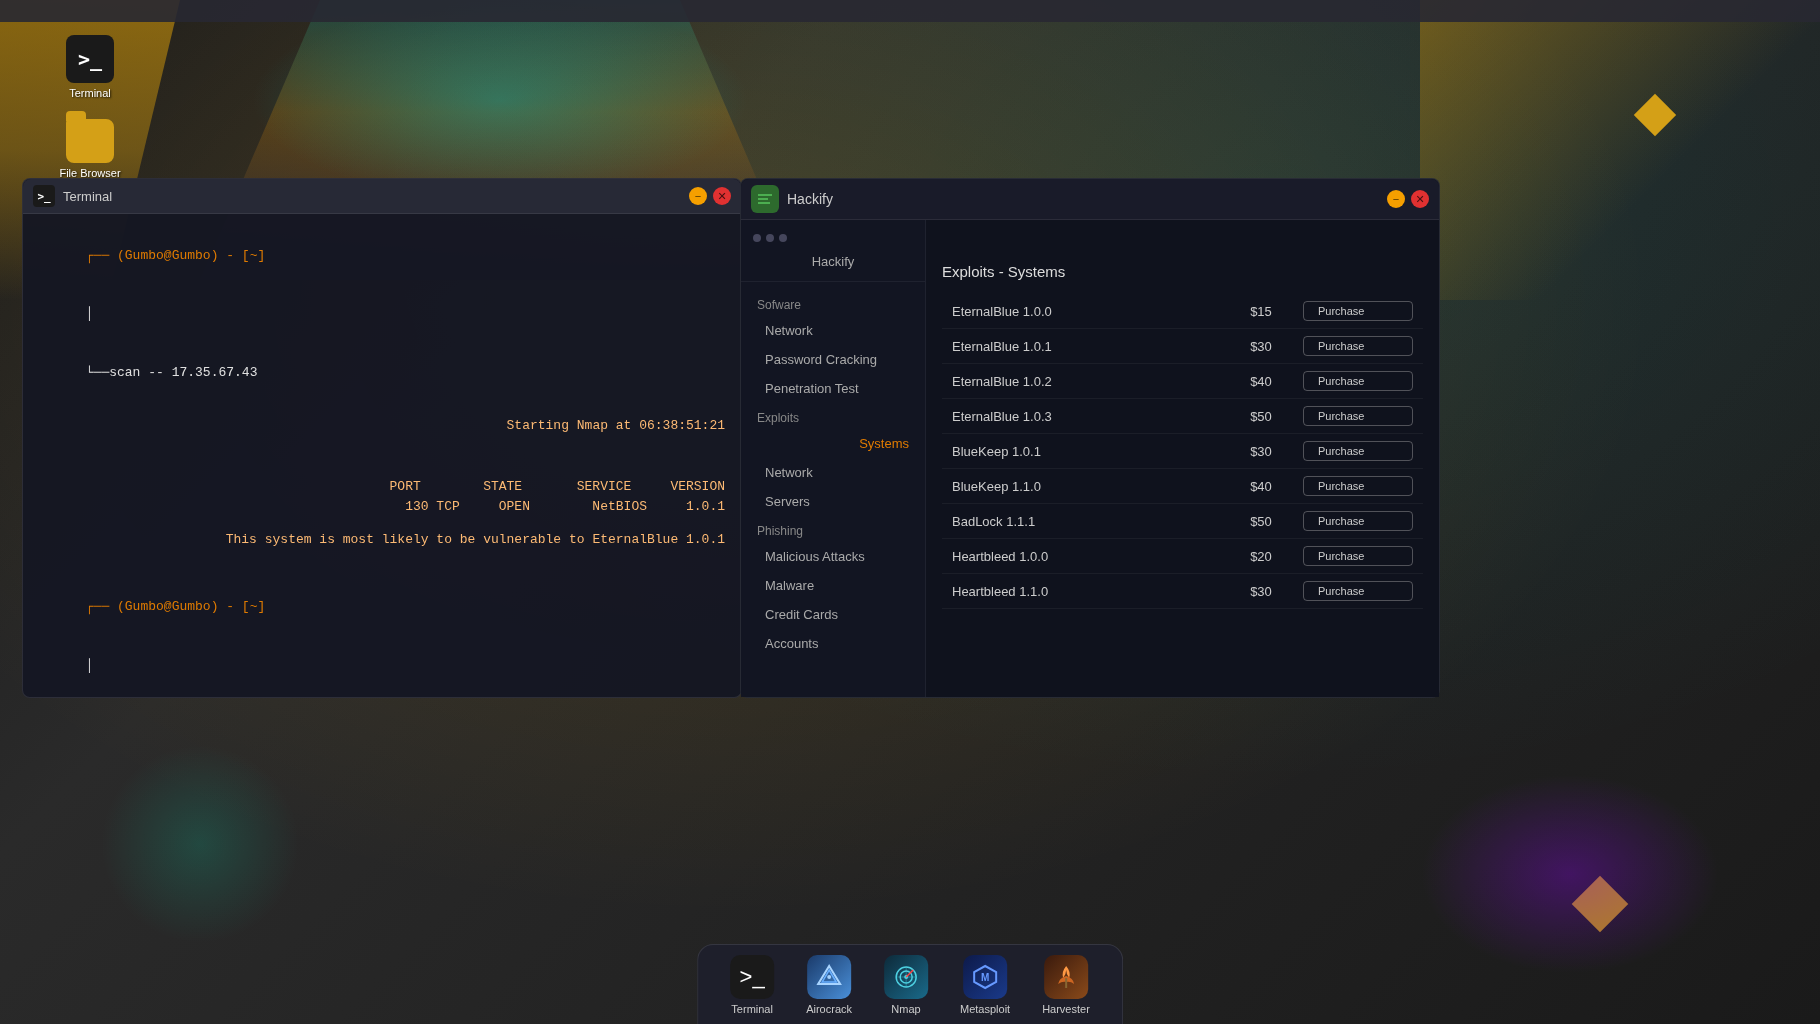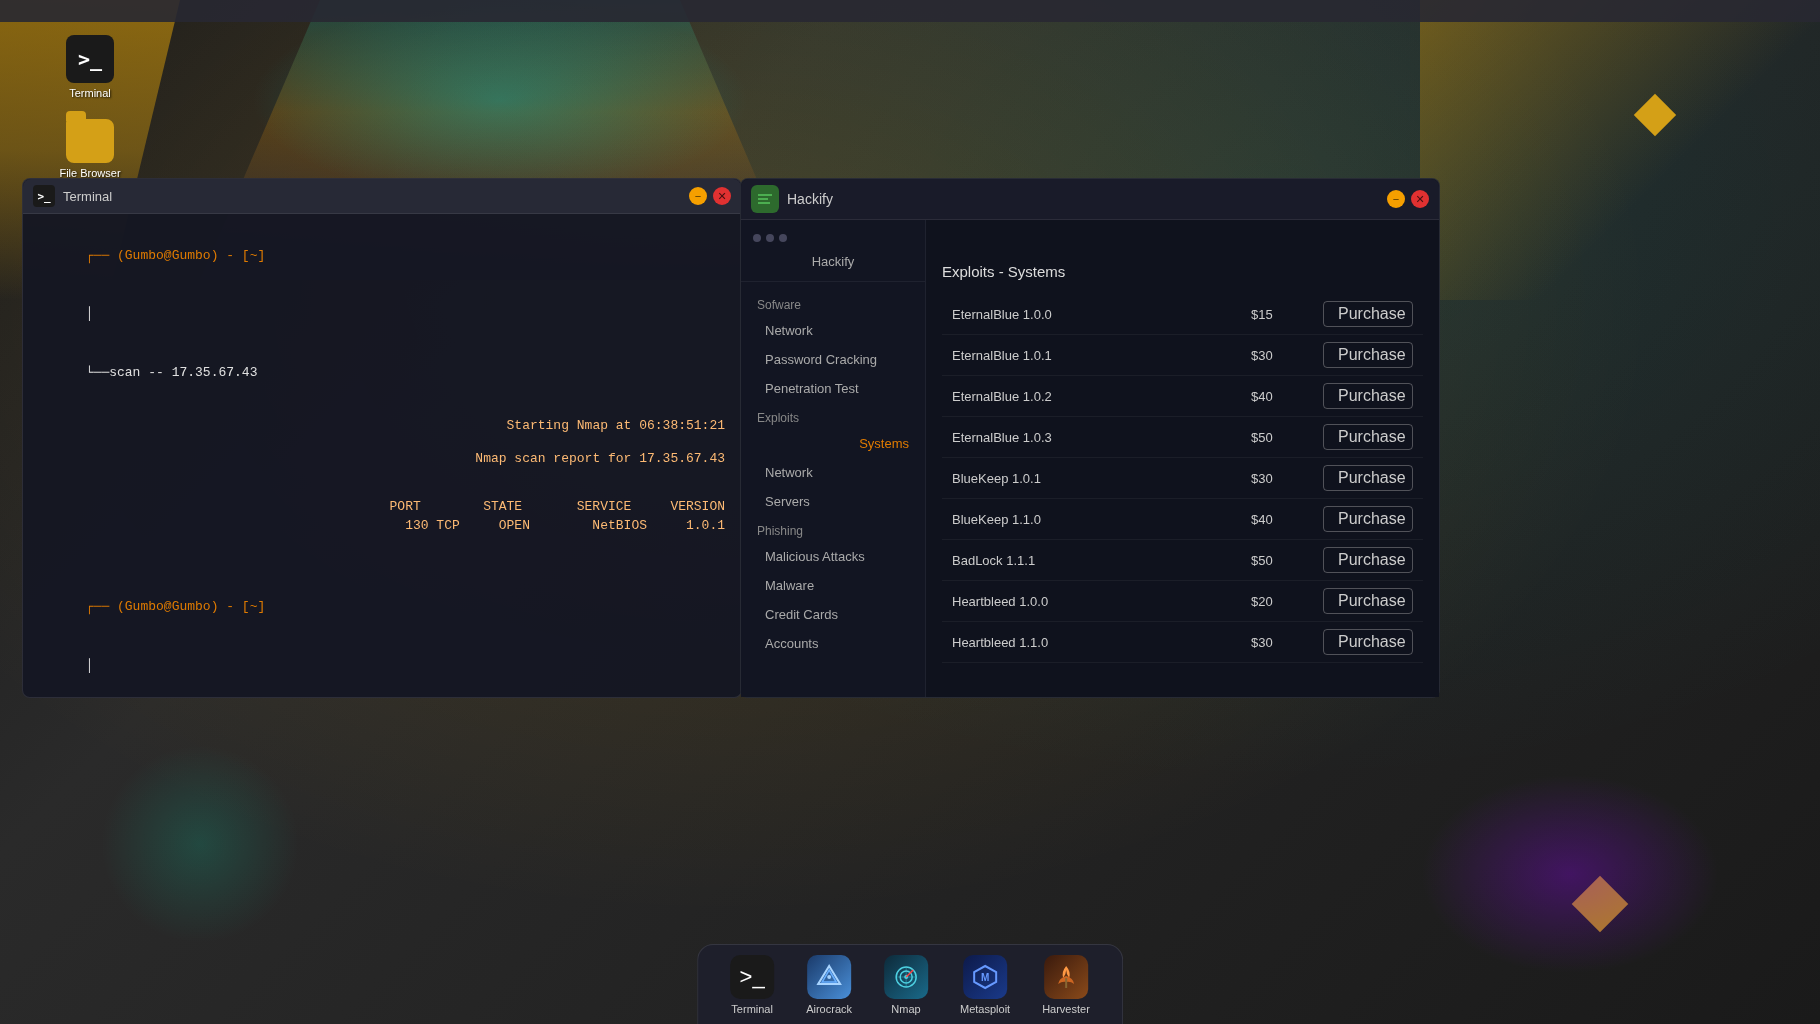--- a/index.html
+++ b/index.html
@@ -349,33 +349,33 @@
     }
     .exploit-name {
       flex: 1;
       color: #cccccc;
       font-size: 13px;
     }
     .exploit-price {
       color: #cccccc;
       font-size: 13px;
       width: 60px;
-      text-align: left;
+      text-align: center;
       margin-right: 12px;
     }
     .exploit-buy-btn {
       background: transparent;
       border: 1px solid rgba(180,180,180,0.4);
       color: #cccccc;
       padding: 3px 14px;
       border-radius: 4px;
-      font-size: 16px;
+      font-size: 11px;
       cursor: pointer;
-      width: 90px;
-      text-align: right;
+      width: 110px;
+      text-align: left;
     }
 
     
     .taskbar {
       position: absolute;
       bottom: 0;
       left: 50%;
       transform: translateX(-50%);
       height: 80px;
       background: rgba(30,32,45,0.92);
@@ -472,26 +472,26 @@
     </div>
     <div class="terminal-line">
       <span class="prompt-white">│</span>
     </div>
     <div class="terminal-line">
       <span class="prompt-white">└──scan -- 17.35.67.43</span>
     </div>
     <div class="terminal-empty"></div>
     <div class="terminal-line terminal-output">Starting Nmap at 06:38:51:21</div>
     <div class="terminal-empty"></div>
-    <div class="terminal-line terminal-output">Nmap scan report for 17.35.67.43</div>
     <div class="terminal-empty"></div>
     <div class="terminal-empty"></div>
     <div class="terminal-line terminal-output">PORT        STATE       SERVICE     VERSION</div>
     <div class="terminal-line terminal-output">130 TCP     OPEN        NetBIOS     1.0.1</div>
     <div class="terminal-empty"></div>
+    <div class="terminal-line terminal-output">This system is most likely to be vulnerable to EternalBlue 1.0.1</div>
     <div class="terminal-empty"></div>
     <div class="terminal-empty"></div>
     <div class="terminal-line">
       <span class="prompt-user">┌── (Gumbo@Gumbo) - [~]</span>
     </div>
     <div class="terminal-line">
       <span class="prompt-white">│</span>
     </div>
 
   </div>

